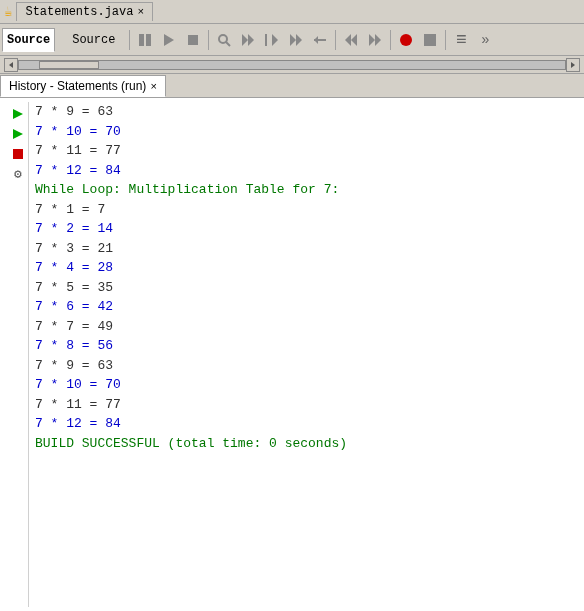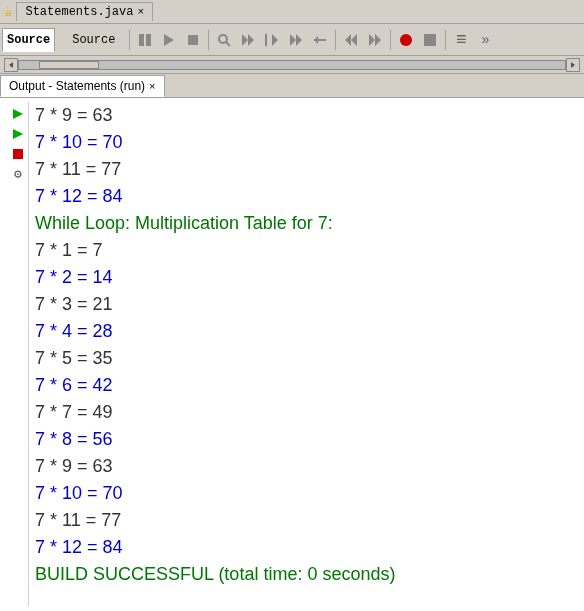--- a/index.html
+++ b/index.html
@@ -158,22 +158,22 @@
       width: 16px;
       height: 16px;
       display: flex; align-items: center; justify-content: center;
       cursor: pointer;
       font-size: 12px;
     }
 
     
     .code-output {
       flex: 1;
-      font-family: Liberation Sans, sans-serif;
-      font-size: 18px;
+      font-family: Liberation Mono, monospace;
+      font-size: 13px;
       line-height: 1.5;
       white-space: pre;
     }
   </style>
 </head>
 <body>
 
 <div class="title-bar">
   <span style="margin-right:4px; color:#e8a000; font-size:14px;">☕</span>
   <div class="tab-file">
@@ -276,21 +276,21 @@
     <svg width="8" height="8" viewBox="0 0 8 8">
         <polygon points="2,1 6,4 2,7" fill="#555"></polygon>
       </svg>
   </div>
 </div>
 
 <div class="output-panel">
 
   <div class="output-tab-bar">
     <div class="output-tab">
-      <span>Output - Statements (run)</span>
+      <span>History - Statements (run)</span>
       <span class="output-close">×</span>
     </div>
   </div>
 
   <div class="output-content">
 
     <div class="left-icons">
       <div class="left-icon">
         <svg width="14" height="14" viewBox="0 0 14 14">
             <polygon points="2,2 12,7 2,12" fill="#00aa00"></polygon>

